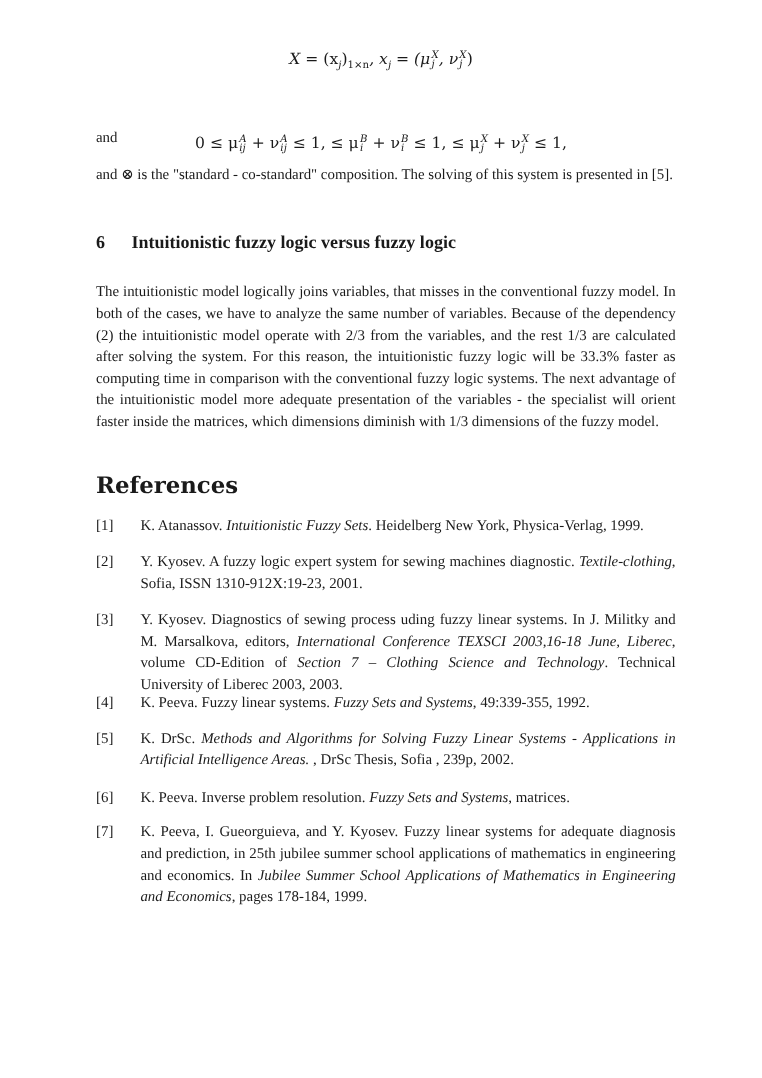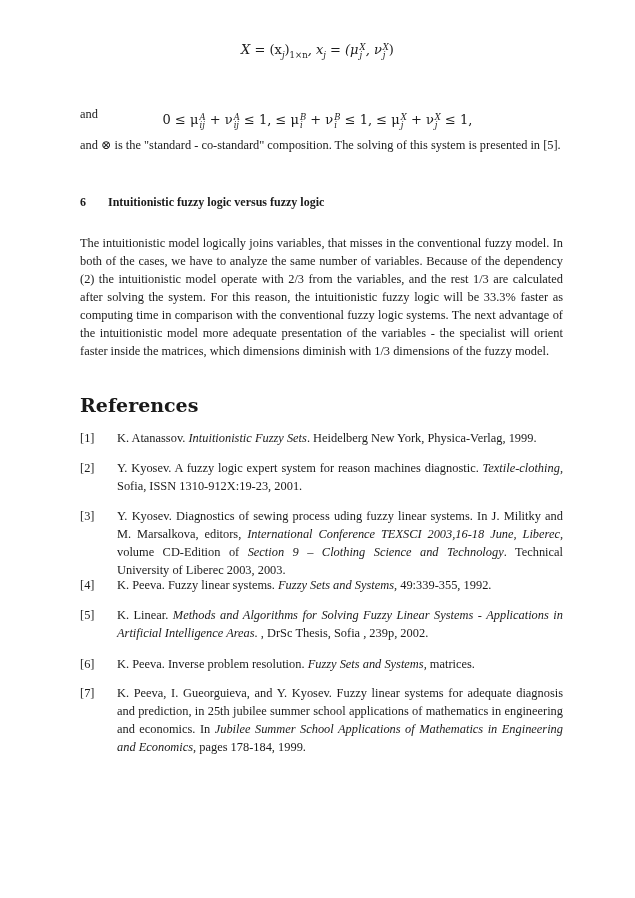--- a/index.html
+++ b/index.html
@@ -6,21 +6,21 @@
   body { width:635px; height:898px; position:relative; overflow:hidden;
          font-family:"Liberation Serif", "DejaVu Serif", serif; color:#1a1a1a; }
   .page { position:absolute; left:0; top:0; width:635px; height:745px; }
   .abs { position:absolute; }
   .text { font-size:12.4px; line-height:18px; text-align:justify; }
   .eq { font-family:"DejaVu Serif", "Liberation Serif", serif; font-style:italic; font-size:13px; white-space:nowrap; }
   .eq .r { font-style:normal; }
   sup, sub { font-size:8.5px; line-height:0; }
   .supsub { display:inline-block; vertical-align:middle; line-height:8px; font-size:8.5px; text-align:left; margin-left:1px; }
   .supsub span { display:block; }
-  .sec { font-weight:bold; font-size:12px; }
+  .sec { font-weight:bold; font-size:15px; }
   .refhead { font-family:"DejaVu Serif", serif; font-weight:bold; font-size:19px;text-align:right; }
   .ref { font-size:12.4px; line-height:18px; text-align:justify; }
   .ref .num { position:absolute; left:0; top:0; }
   .ref .body { margin-left:37px; }
   i { font-style:italic; }
   .pageno { font-size:12.4px; text-align:center; }
 </style>
 </head>
 <body>
 
@@ -47,36 +47,36 @@
 
   <div class="abs refhead" style="left:80px; top:394px;">References</div>
 
   <div class="abs ref" style="left:80px; width:483px; top:429px;">
     <span class="num">[1]</span>
     <div class="body"><span>K. Atanassov. </span><i>Intuitionistic Fuzzy Sets</i><span>. Heidelberg New York, Physica-Verlag, 1999.</span></div>
   </div>
 
   <div class="abs ref" style="left:80px; width:483px; top:459px;">
     <span class="num">[2]</span>
-    <div class="body"><span>Y. Kyosev. A fuzzy logic expert system for reason machines diagnostic. </span><i>Textile-clothing</i><span>, Sofia, ISSN 1310-912X:19-23, 2001.</span></div>
+    <div class="body"><span>Y. Kyosev. A fuzzy logic expert system for sewing machines diagnostic. </span><i>Textile-clothing</i><span>, Sofia, ISSN 1310-912X:19-23, 2001.</span></div>
   </div>
 
   <div class="abs ref" style="left:80px; width:483px; top:507px;">
     <span class="num">[3]</span>
-    <div class="body"><span>Y. Kyosev. Diagnostics of sewing process uding fuzzy linear systems. In J. Militky and M. Marsalkova, editors, </span><i>International Conference TEXSCI 2003,16-18 June, Liberec</i><span>, volume CD-Edition of </span><i>Section 9 – Clothing Science and Technology</i><span>. Technical University of Liberec 2003, 2003.</span></div>
+    <div class="body"><span>Y. Kyosev. Diagnostics of sewing process uding fuzzy linear systems. In J. Militky and M. Marsalkova, editors, </span><i>International Conference TEXSCI 2003,16-18 June, Liberec</i><span>, volume CD-Edition of </span><i>Section 7 – Clothing Science and Technology</i><span>. Technical University of Liberec 2003, 2003.</span></div>
   </div>
 
   <div class="abs ref" style="left:80px; width:483px; top:576px;">
     <span class="num">[4]</span>
     <div class="body"><span>K. Peeva. Fuzzy linear systems. </span><i>Fuzzy Sets and Systems</i><span>, 49:339-355, 1992.</span></div>
   </div>
 
   <div class="abs ref" style="left:80px; width:483px; top:606px;">
     <span class="num">[5]</span>
-    <div class="body"><span>K. Linear. </span><i>Methods and Algorithms for Solving Fuzzy Linear Systems - Applications in Artificial Intelligence Areas.</i><span> , DrSc Thesis, Sofia , 239p, 2002.</span></div>
+    <div class="body"><span>K. DrSc. </span><i>Methods and Algorithms for Solving Fuzzy Linear Systems - Applications in Artificial Intelligence Areas.</i><span> , DrSc Thesis, Sofia , 239p, 2002.</span></div>
   </div>
 
   <div class="abs ref" style="left:80px; width:483px; top:655px;">
     <span class="num">[6]</span>
     <div class="body"><span>K. Peeva. Inverse problem resolution. </span><i>Fuzzy Sets and Systems</i><span>, matrices.</span></div>
   </div>
 
   <div class="abs ref" style="left:80px; width:483px; top:684px;">
     <span class="num">[7]</span>
     <div class="body"><span>K. Peeva, I. Gueorguieva, and Y. Kyosev. Fuzzy linear systems for adequate diagnosis and prediction, in 25th jubilee summer school applications of mathematics in engineering and economics. In </span><i>Jubilee Summer School Applications of Mathematics in Engineering and Economics</i><span>, pages 178-184, 1999.</span></div>

